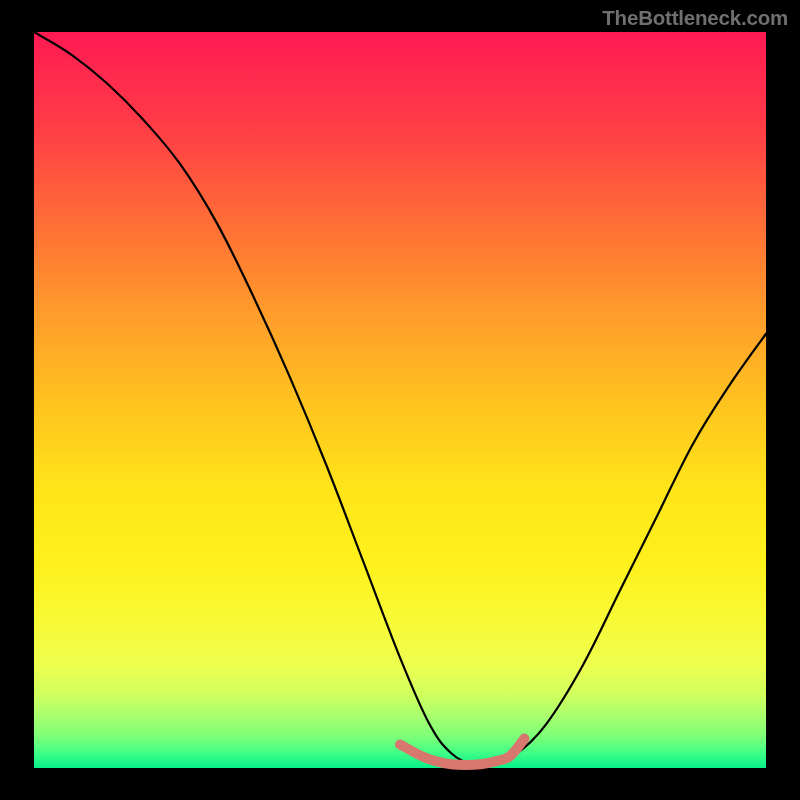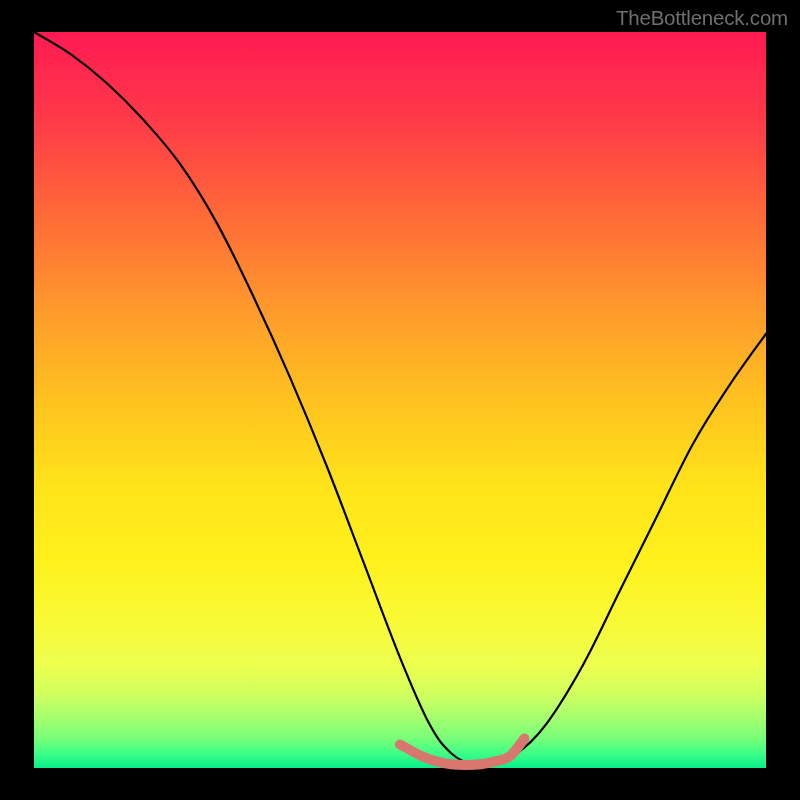--- a/index.html
+++ b/index.html
@@ -42,21 +42,21 @@
     width: 732px;
     height: 736px;
     overflow: visible;
   }
   .watermark {
     position: absolute;
     top: 6px;
     right: 12px;
     color: #6f6f6f;
     font-size: 20.5px;
-    font-weight: 400;
+    font-weight: 700;
     letter-spacing: -0.2px;
   }
 </style>
 </head>
 <body>
 
 <div class="frame">
   <svg class="curve" viewBox="0 0 732 736" preserveAspectRatio="none">
     <path id="main-curve" fill="none" stroke="#000000" stroke-width="2.2" stroke-linecap="round" d="M 0 0 C 6.588 3.9744000000000073, 23.424 12.806400000000044, 36.6 22.08000000000004 C 49.776 31.353600000000036, 60.02400000000001 39.59679999999998, 73.2 51.51999999999998 C 86.376 63.44319999999998, 96.624 73.74720000000005, 109.8 88.32000000000005 C 122.976 102.89280000000005, 133.22400000000002 113.93280000000003, 146.4 132.48000000000002 C 159.576 151.02720000000002, 169.824 167.51360000000003, 183 191.36 C 196.176 215.2064, 206.424 237.1392, 219.6 264.96 C 232.77599999999998 292.78079999999994, 243.024 315.4496, 256.2 345.91999999999996 C 269.376 376.39039999999994, 279.624 401.12, 292.8 434.24 C 305.976 467.36, 316.22400000000005 495.4752, 329.40000000000003 529.92 C 342.576 564.3648, 354.1416 596.4544, 366 625.6 C 377.8584 654.7456000000001, 386.05680000000007 674.6176, 395.28000000000003 691.84 C 404.5032 709.0624, 409.33439999999996 713.9936, 417.23999999999995 721.28 C 425.14559999999994 728.5663999999999, 431.2944 730.3328, 439.2 732.32 C 447.1056 734.3072000000001, 453.25440000000003 734.3072000000001, 461.16 732.32 C 469.0656 730.3328, 473.8968 728.5663999999999, 483.12 721.28 C 492.3432 713.9936, 500.54159999999996 707.7376, 512.4 691.84 C 524.2583999999999 675.9424, 535.824 656.8064, 549 632.96 C 562.176 609.1136, 572.424 585.856, 585.6 559.36 C 598.7760000000001 532.864, 609.0239999999999 512.256, 622.1999999999999 485.76 C 635.376 459.264, 645.624 436.00640000000004, 658.8000000000001 412.16 C 671.9760000000001 388.3136, 682.2239999999999 373.152, 695.4 353.28 C 708.576 333.40799999999996, 725.412 311.03360000000004, 732 301.76000000000005"></path>
     <path id="accent-curve" fill="none" stroke="#d8776d" stroke-width="10" stroke-linecap="round" stroke-linejoin="round" d="M 366 712.448 C 369.9528 714.56768, 381.372 721.17696, 387.96000000000004 724.224 C 394.54800000000006 727.2710400000001, 397.3296 727.91872, 402.6 729.376 C 407.8704 730.83328, 411.96959999999996 731.6576, 417.23999999999995 732.32 C 422.51039999999995 732.9824000000001, 426.6096 733.056, 431.88 733.056 C 437.1504 733.056, 441.2496 732.9824000000001, 446.52 732.32 C 451.7904 731.6576, 455.88960000000003 730.83328, 461.16 729.376 C 466.4304 727.91872, 470.5296 728.3308800000001, 475.8 724.224 C 481.0704 720.11712, 487.80480000000006 709.73952, 490.44000000000005 706.56"></path>

